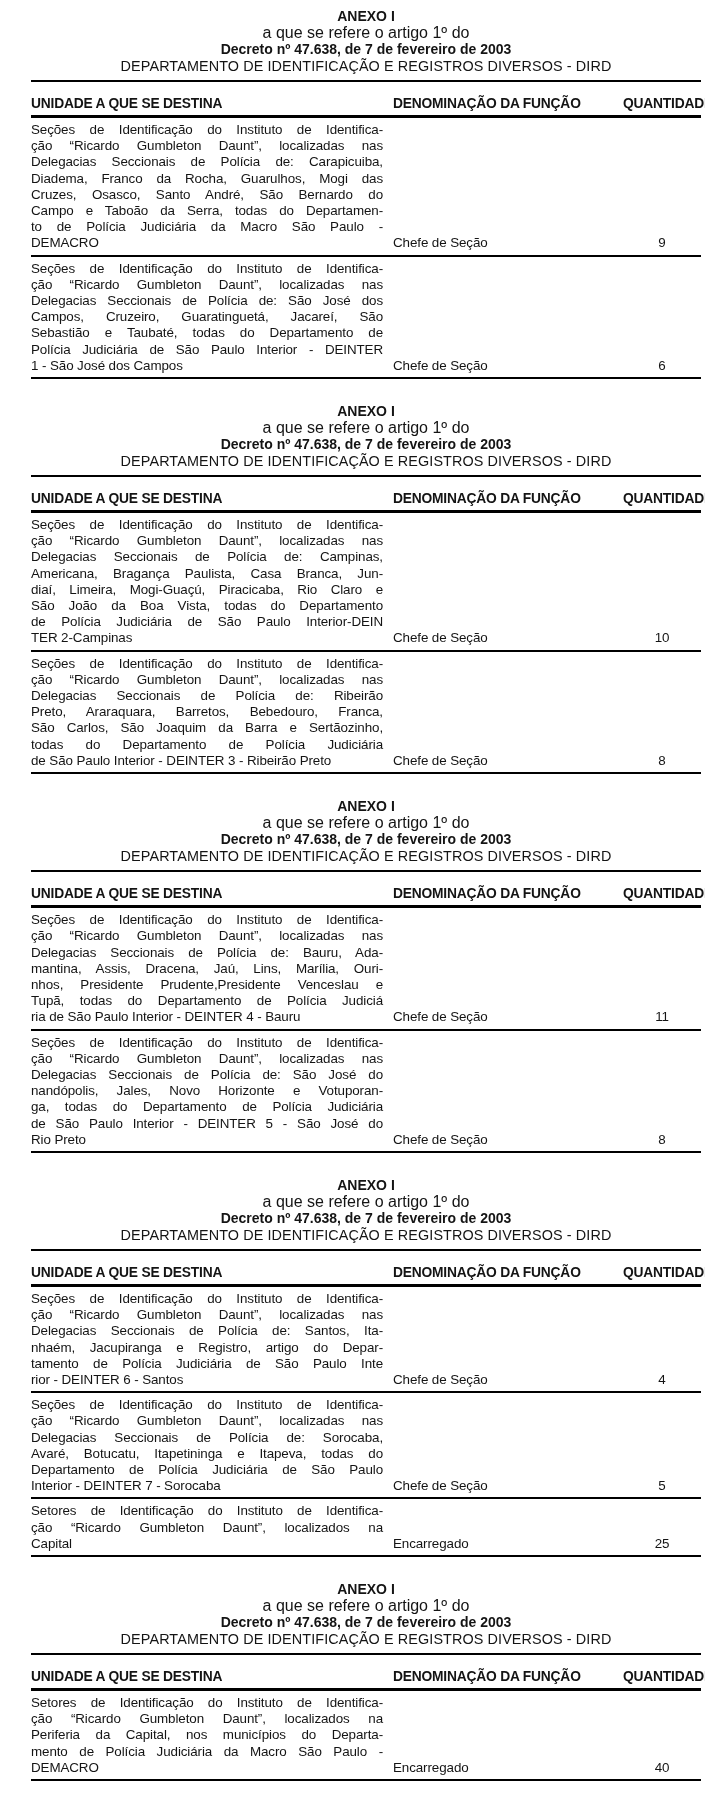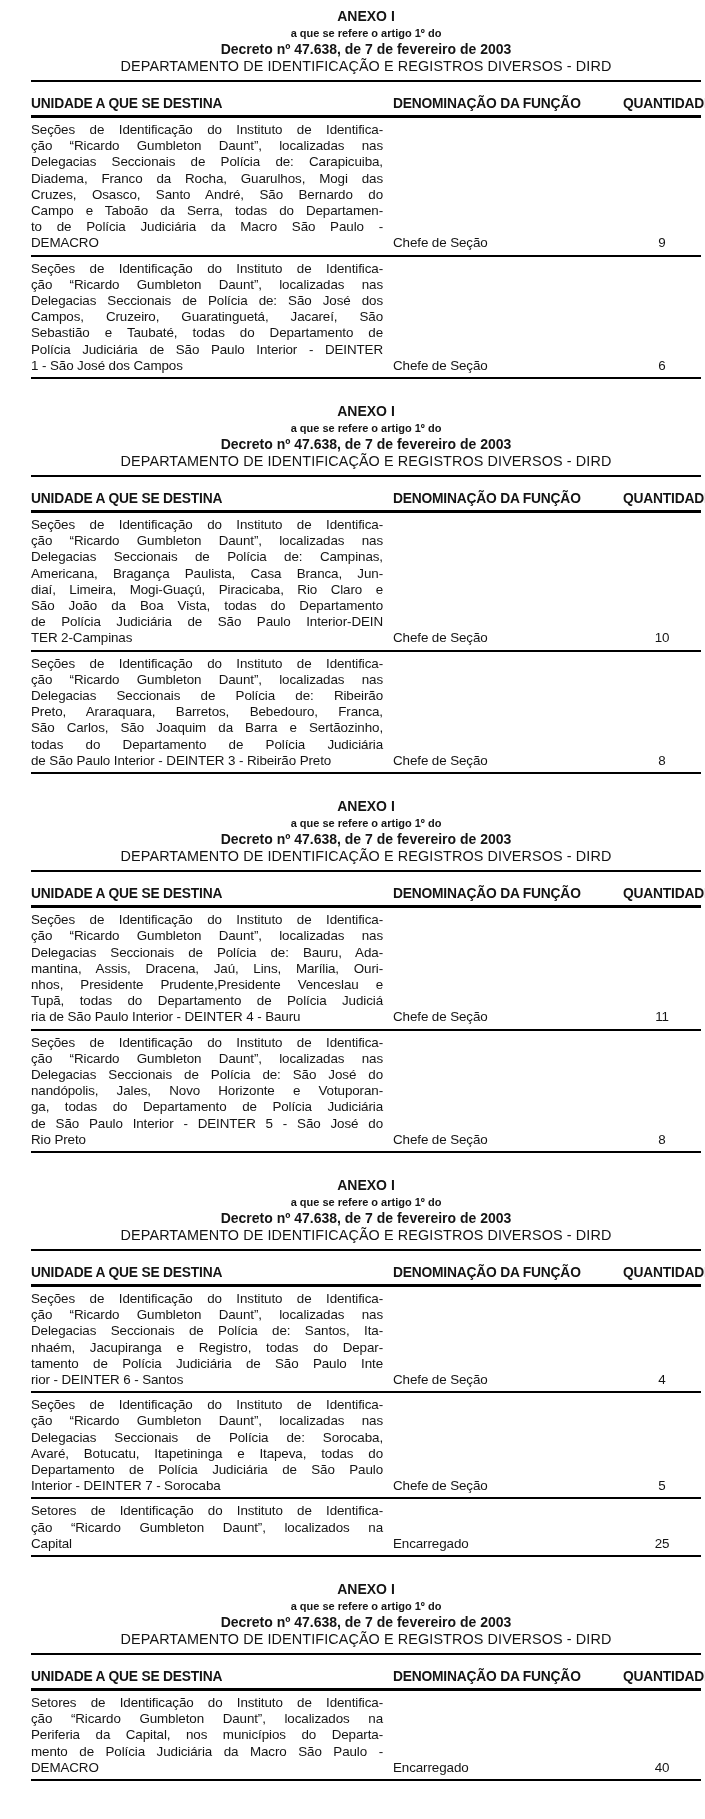--- a/index.html
+++ b/index.html
@@ -9,21 +9,21 @@
     font-family: "Liberation Sans", sans-serif;
     -webkit-font-smoothing: antialiased;
   }
   #doc { width: 697px; padding: 8px 4px 6px 4px; }
 
   section.anexo { margin-top: 24px; margin-left: 27px; }
   section.anexo:first-child { margin-top: 0; }
 
   .hdr { text-align: center; margin-bottom: 5px; }
   .h-anexo   { font-size: 14px;   font-weight: 700; line-height: 17px; }
-  .h-ref     { font-size: 11px; font-weight: 700; line-height: 16px; }
+  .h-ref     { font-size: 16px; font-weight: 400; line-height: 16px; }
   .h-decreto { font-size: 14px;   font-weight: 700; line-height: 17px; }
   .h-dept    { font-size: 14.4px; font-weight: 400; line-height: 17px; letter-spacing: 0.1px; }
 
   .thead {
     display: flex;
     border-top: 2px solid #000;
     border-bottom: 3px solid #000;
     padding: 14px 0 4px 0;
     font-size: 13.8px;
     font-weight: 700;
@@ -200,21 +200,21 @@
       <div class="c1">UNIDADE A QUE SE DESTINA</div>
       <div class="c2">DENOMINAÇÃO DA FUNÇÃO</div>
       <div class="c3">QUANTIDADE</div>
     </div>
     <div class="rows">
   <div class="trow">
     <div class="c1 unit">
             <div class="uline just">Seções de Identificação do Instituto de Identifica-</div>
             <div class="uline just">ção “Ricardo Gumbleton Daunt”, localizadas nas</div>
             <div class="uline just">Delegacias Seccionais de Polícia de: Santos, Ita-</div>
-            <div class="uline just">nhaém, Jacupiranga e Registro, todas do Depar-</div>
+            <div class="uline just">nhaém, Jacupiranga e Registro, artigo do Depar-</div>
             <div class="uline just">tamento de Polícia Judiciária de São Paulo Inte</div>
             <div class="uline last">rior - DEINTER 6 - Santos</div>
           </div>
     <div class="c2 func">Chefe de Seção</div>
     <div class="c3 qty">4</div>
   </div>
 
   <div class="trow">
     <div class="c1 unit">
             <div class="uline just">Seções de Identificação do Instituto de Identifica-</div>

